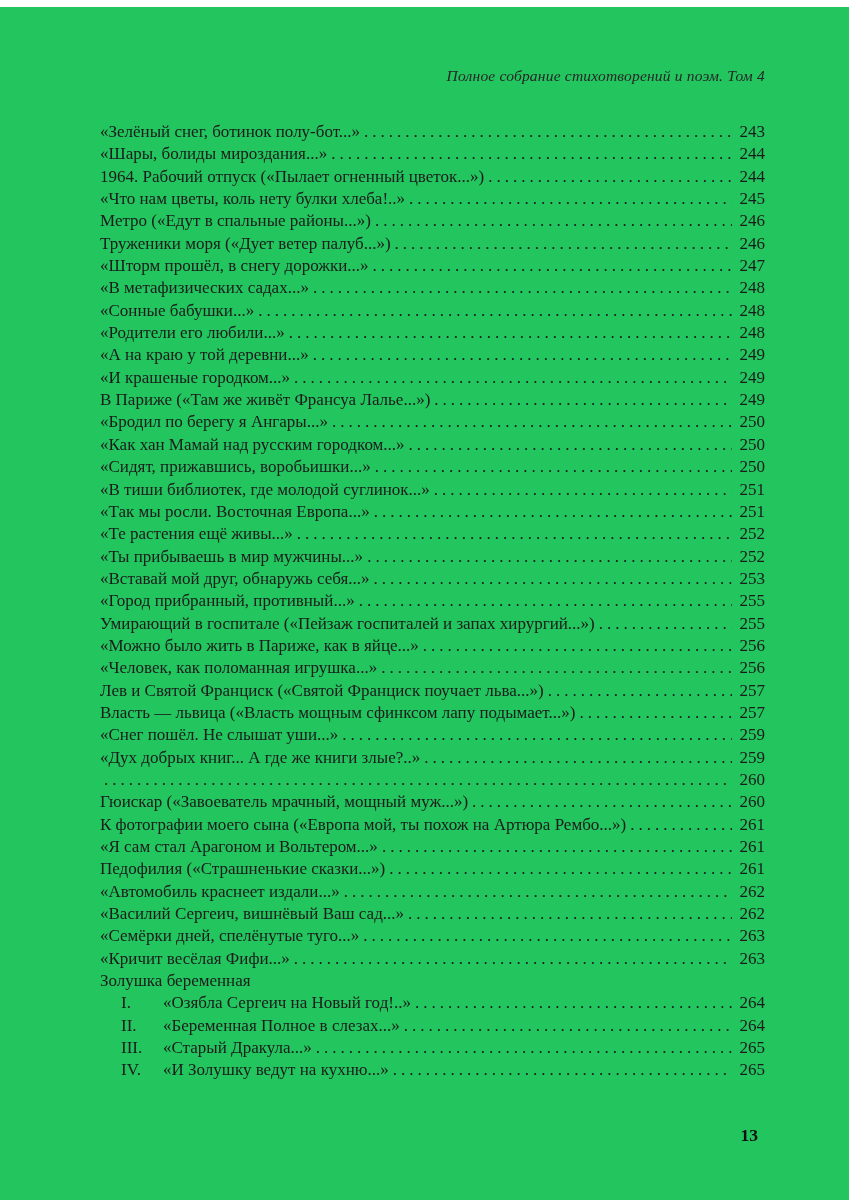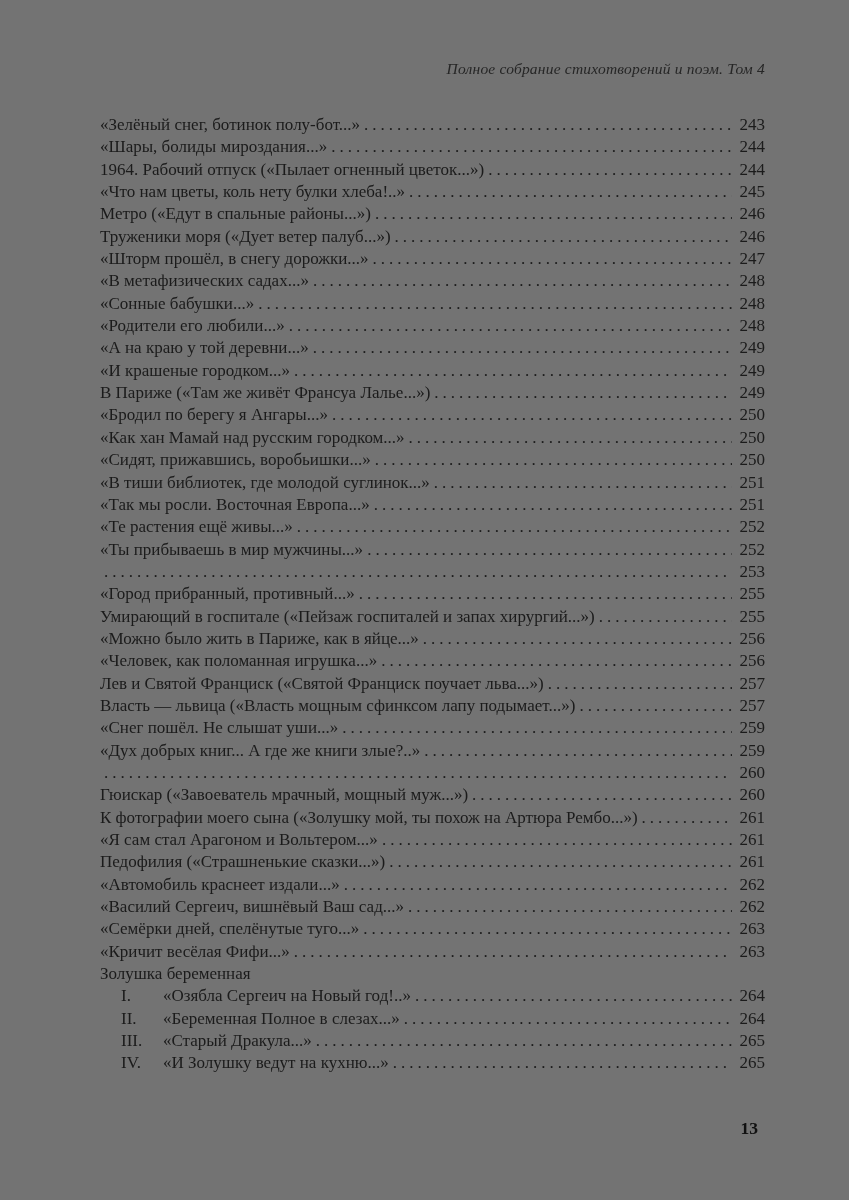--- a/index.html
+++ b/index.html
@@ -8,21 +8,22 @@
     width: 849px;
     height: 1200px;
     position: relative;
     overflow: hidden;
     font-family: "Liberation Serif", "DejaVu Serif", serif;
     color: #1b1b1b;
   }
   .page {
     position: absolute;
     inset: 0;
-    background: #737373;
+    background: #22c55e;
+    margin-top: 7px;
   }
   .running-header {
     position: absolute;
     top: 60px;
     left: 100px;
     right: 84px;
     text-align: right;
     font-style: italic;
     font-size: 15.5px;
     color: #262626;
@@ -180,20 +181,21 @@
         <span class="toc-title">«Те растения ещё живы...»</span>
         <span class="toc-dots"></span>
         <span class="toc-page">252</span>
       </div>
       <div class="toc-row">
         <span class="toc-title">«Ты прибываешь в мир мужчины...»</span>
         <span class="toc-dots"></span>
         <span class="toc-page">252</span>
       </div>
       <div class="toc-row">
+        <span class="toc-title">«Вставай мой друг, обнаружь себя...»</span>
         <span class="toc-dots"></span>
         <span class="toc-page">253</span>
       </div>
       <div class="toc-row">
         <span class="toc-title">«Город прибранный, противный...»</span>
         <span class="toc-dots"></span>
         <span class="toc-page">255</span>
       </div>
       <div class="toc-row">
         <span class="toc-title">Умирающий в госпитале («Пейзаж госпиталей и запах хирургий...»)</span>
@@ -233,21 +235,21 @@
       <div class="toc-row">
         <span class="toc-dots"></span>
         <span class="toc-page">260</span>
       </div>
       <div class="toc-row">
         <span class="toc-title">Гюискар («Завоеватель мрачный, мощный муж...»)</span>
         <span class="toc-dots"></span>
         <span class="toc-page">260</span>
       </div>
       <div class="toc-row">
-        <span class="toc-title">К фотографии моего сына («Золушку мой, ты похож на Артюра Рембо...»)</span>
+        <span class="toc-title">К фотографии моего сына («Европа мой, ты похож на Артюра Рембо...»)</span>
         <span class="toc-dots"></span>
         <span class="toc-page">261</span>
       </div>
       <div class="toc-row">
         <span class="toc-title">«Я сам стал Арагоном и Вольтером...»</span>
         <span class="toc-dots"></span>
         <span class="toc-page">261</span>
       </div>
       <div class="toc-row">
         <span class="toc-title">Педофилия («Страшненькие сказки...»)</span>

